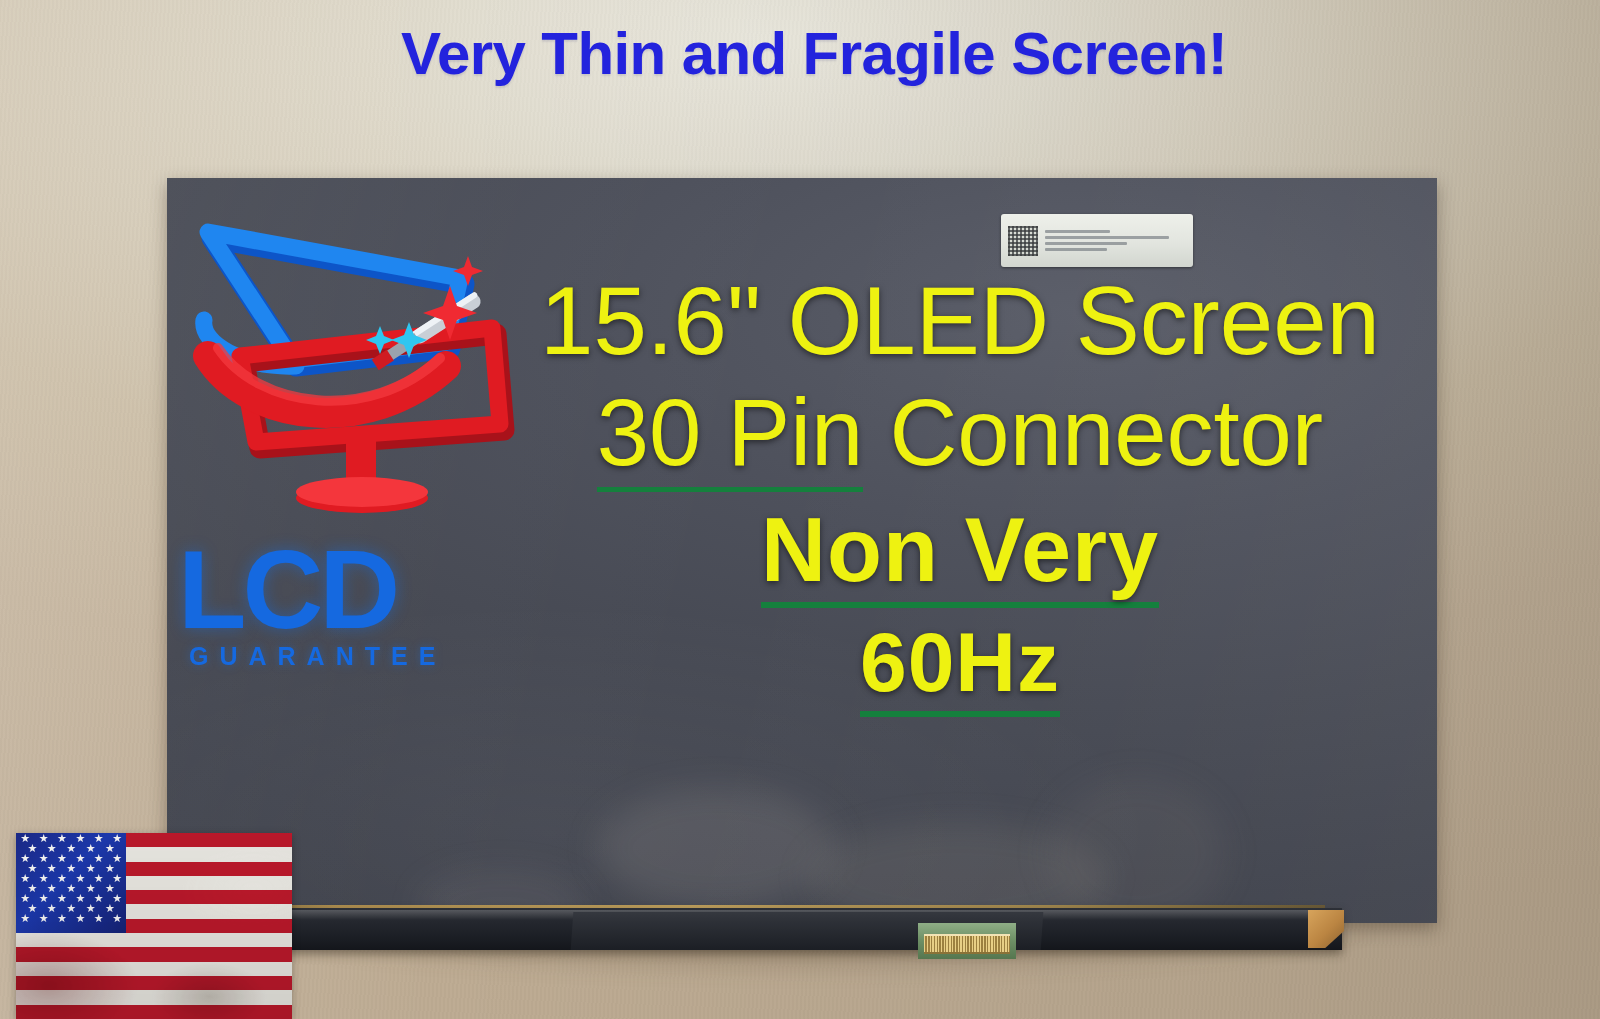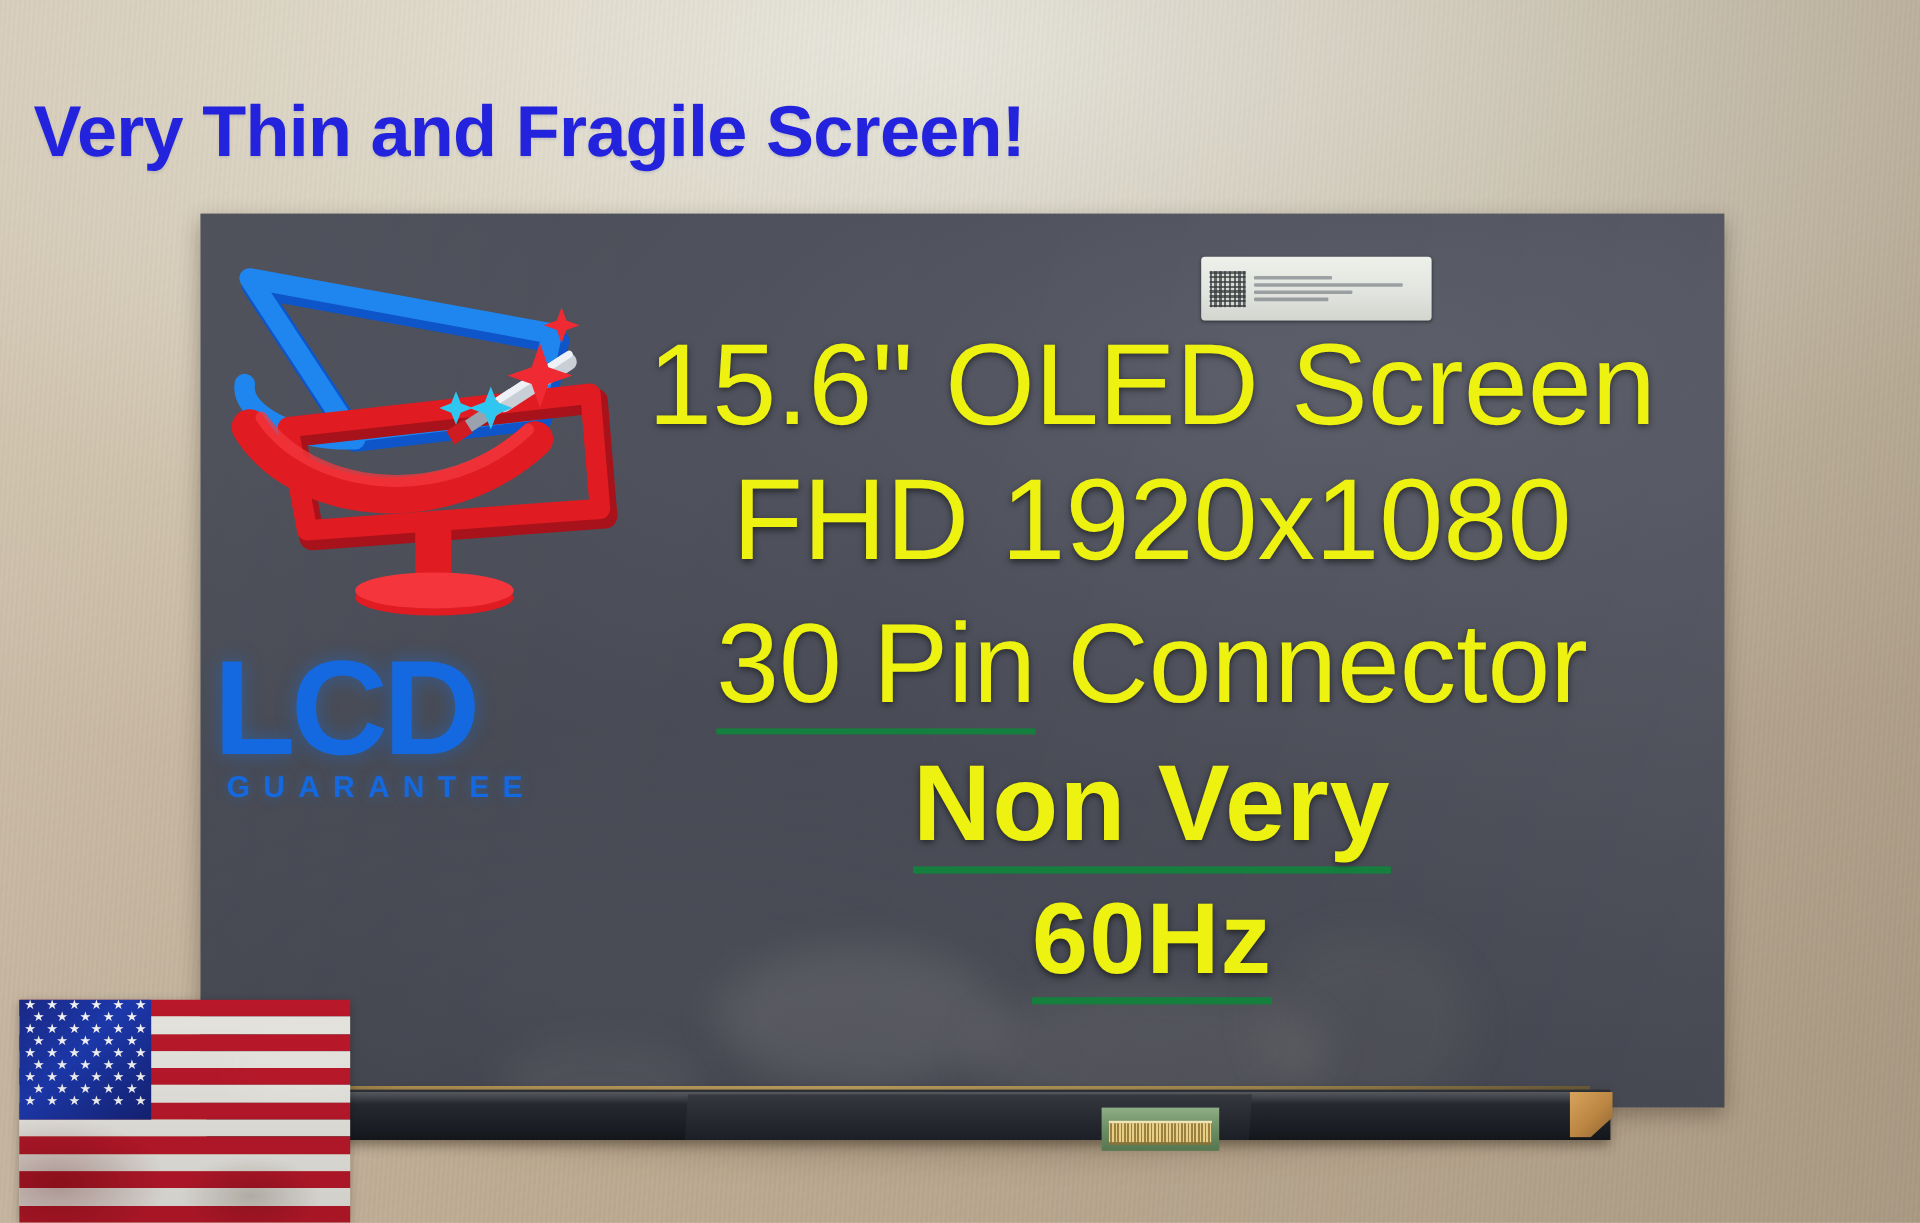--- a/index.html
+++ b/index.html
@@ -23,22 +23,22 @@
       repeating-linear-gradient(94deg, rgba(0,0,0,.016) 0 2px, rgba(255,255,255,.016) 2px 4px);
   }
   .desk-shadow{
     position:absolute;left:120px;top:930px;width:1360px;height:70px;
     background:radial-gradient(60% 100% at 50% 0%, rgba(70,52,32,.35), rgba(70,52,32,0) 72%);
     filter:blur(7px);
   }
 
   
   .header{
-    position:absolute;left:0;top:17px;width:1600px;height:178px;
-    display:flex;flex-direction:row;align-items:center;justify-content:flex-start;
+    position:absolute;left:0;top:4px;width:1600px;height:178px;
+    display:flex;flex-direction:column;align-items:center;justify-content:flex-start;
     padding-top:8px;box-sizing:border-box;z-index:6;padding-left:28px;
   }
   .hline{
     color:#2323dd;
     font-family:"Liberation Sans Narrow","Liberation Sans",sans-serif;
     font-weight:bold;
     font-size:60px;
     line-height:84px;
     letter-spacing:-0.6px;
     white-space:nowrap;
@@ -282,21 +282,20 @@
       <path d="M236 34 l4 11 11 4 -11 4 -4 11 -4 -11 -11 -4 11 -4 z" transform="translate(54 6)" fill="#f02a32"></path>
       <path d="M186 92 l5 13 13 5 -13 5 -5 13 -5 -13 -13 -5 13 -5 z" transform="translate(45 14)" fill="#2fc6f0"></path>
       <path d="M160 96 l4 10 10 4 -10 4 -4 10 -4 -10 -10 -4 10 -4 z" transform="translate(42 14)" fill="#2fc6f0"></path>
     </svg>
     <div class="wordmark">LCD</div>
     <div class="tagline">GUARANTEE</div>
   </div>
 
   <div class="specs">
     <div class="spec s1">15.6" OLED Screen</div>
-    <div class="spec s2">FHD 1920x1080</div>
     <div class="spec s3"><span class="u u-thin">30 Pin</span><span> Connector</span></div>
     <div class="spec s4"><span class="u">Non Very</span></div>
     <div class="spec s5"><span class="u">60Hz</span></div>
   </div>
 
   <div class="flag">
     <div class="stripes">
       <i></i>
         <i></i>
         <i></i>

